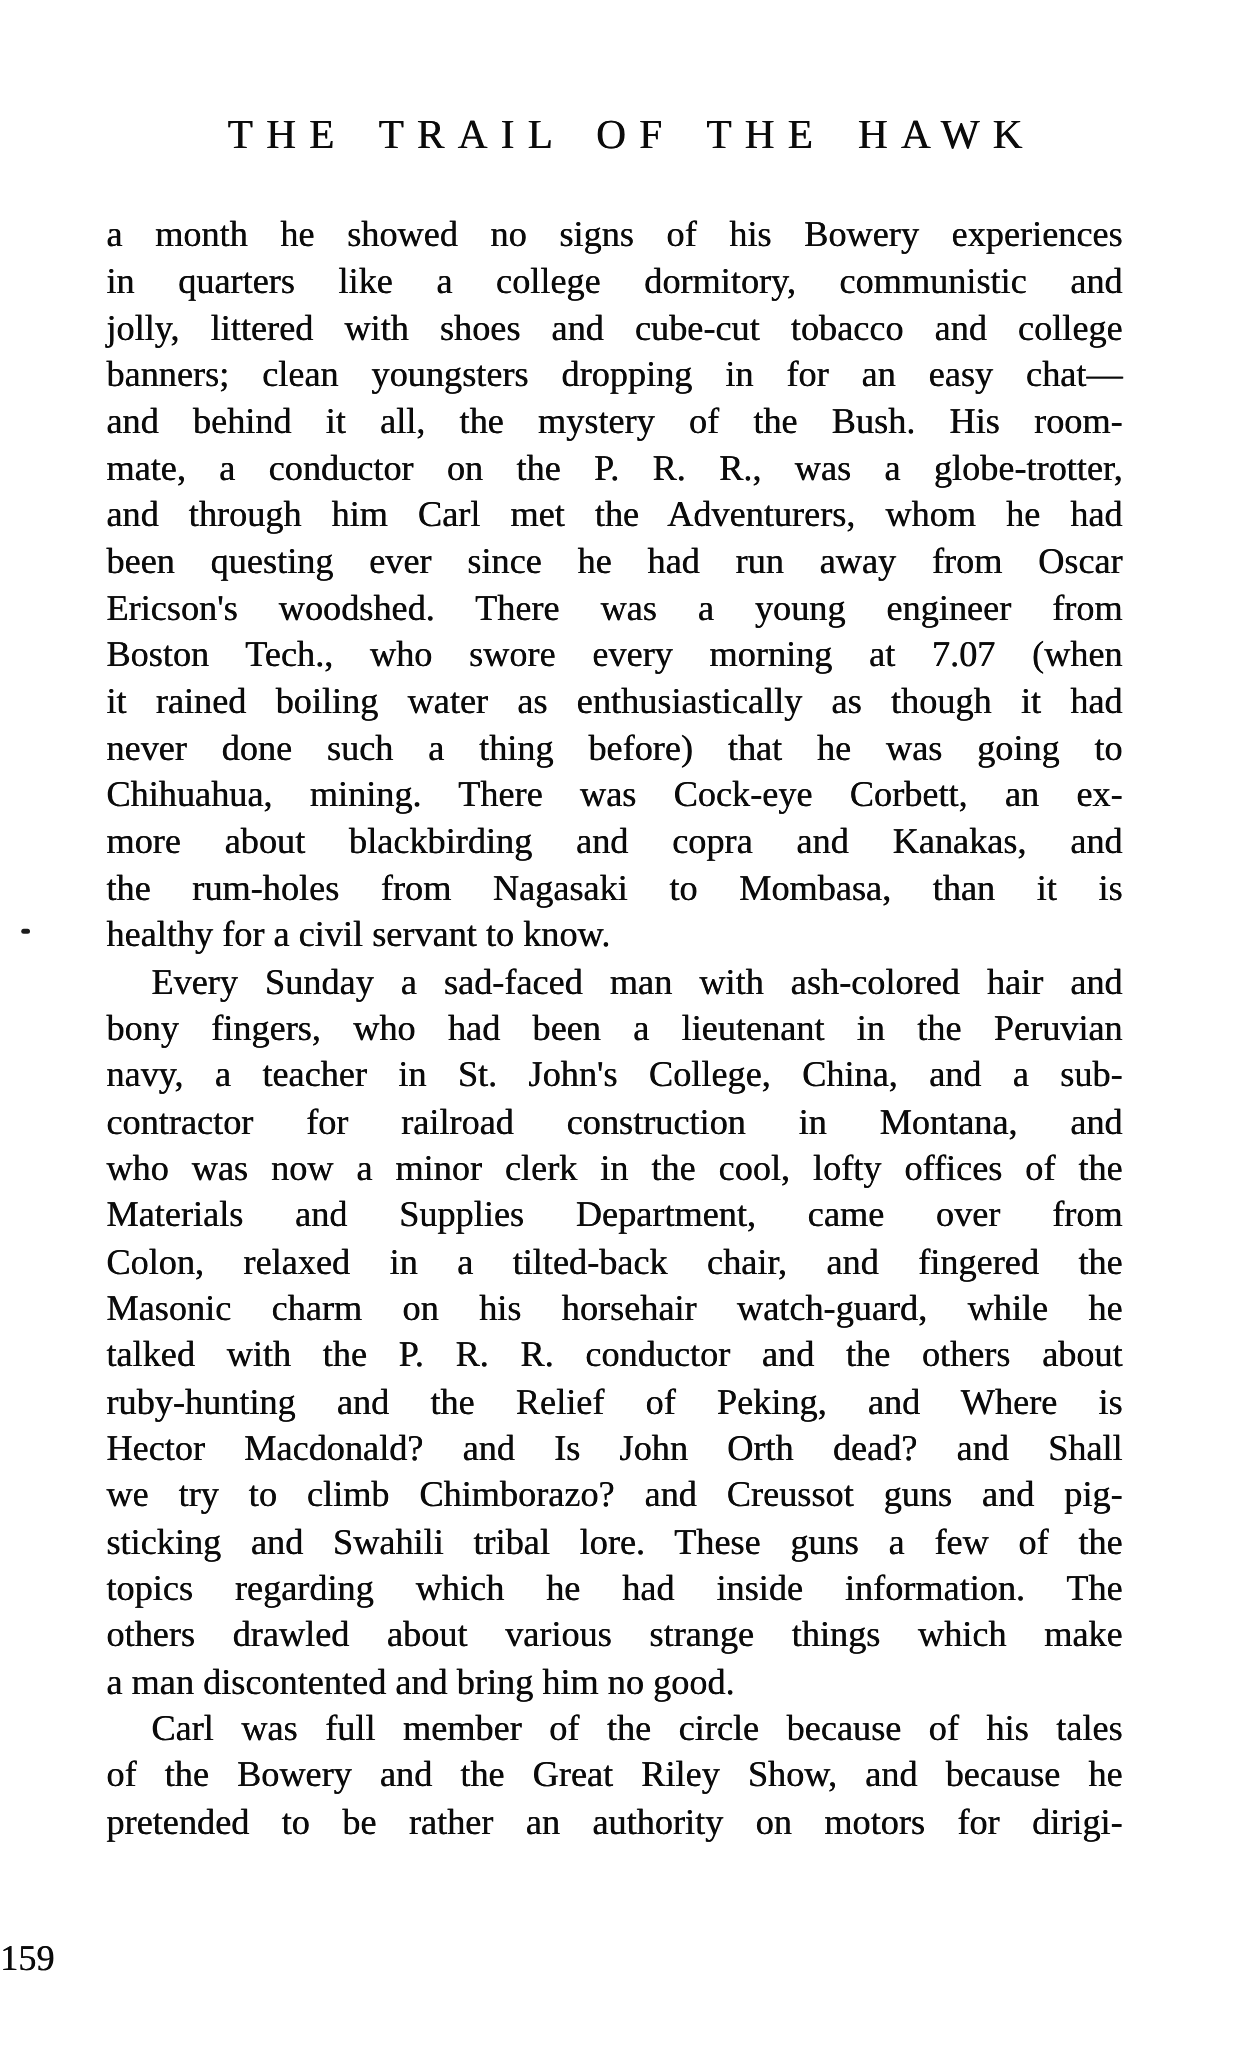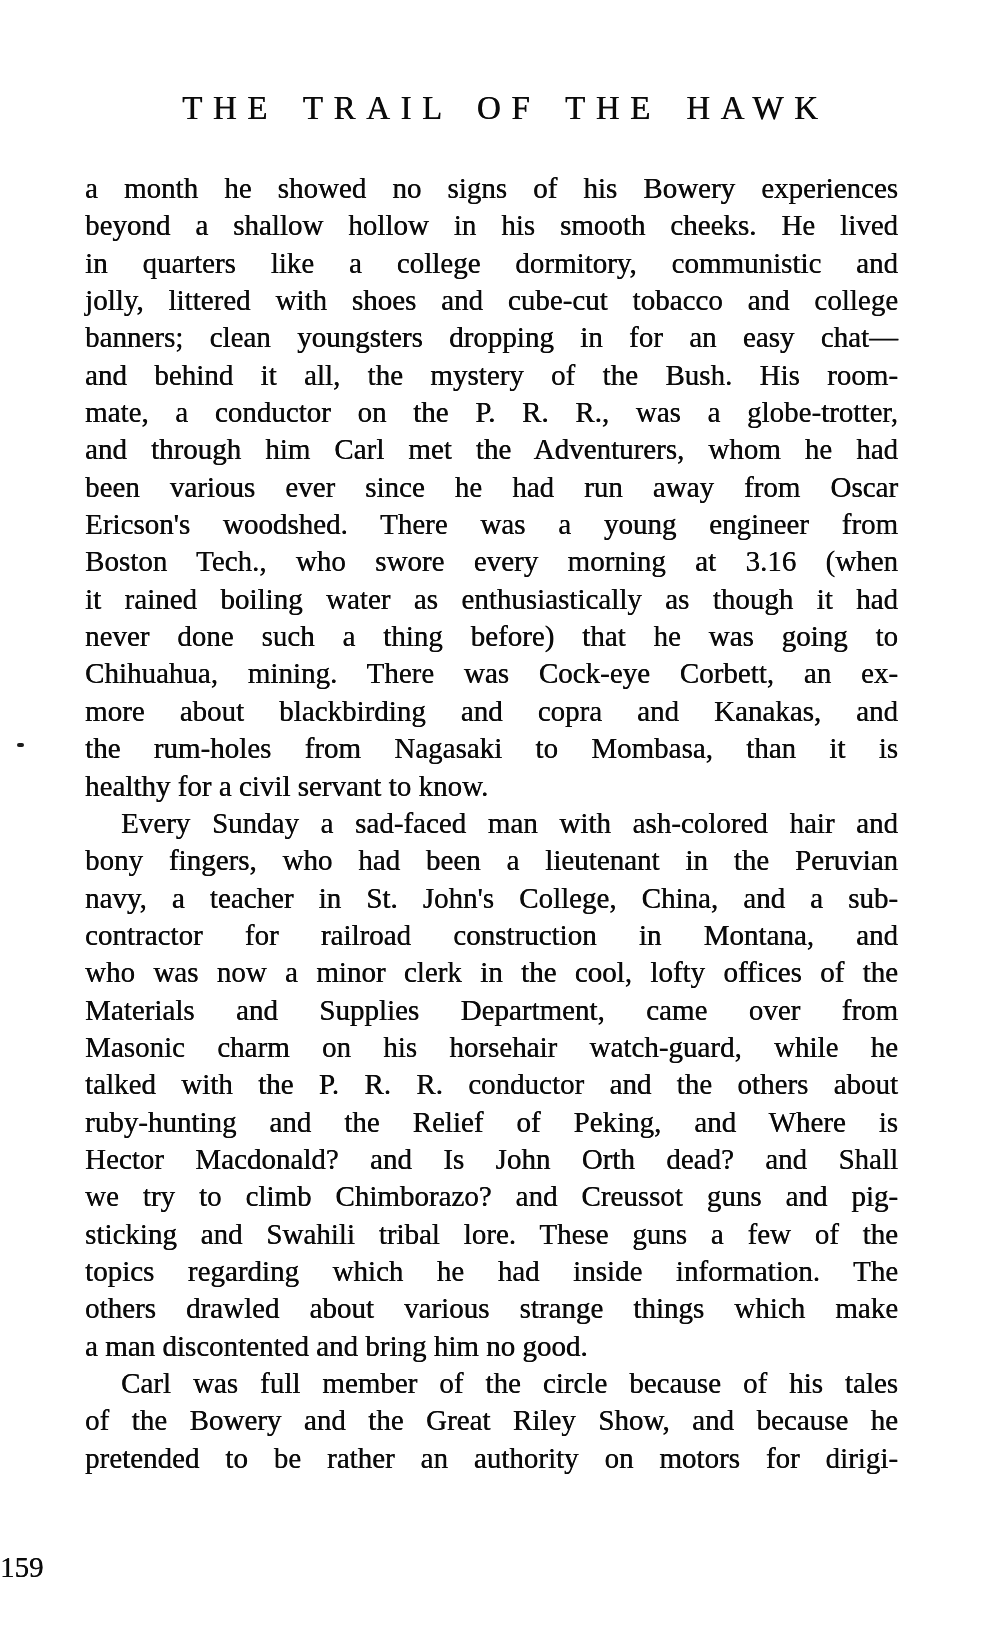--- a/index.html
+++ b/index.html
@@ -68,42 +68,42 @@
   }
 </style>
 </head>
 <body>
 
 <div class="page">
   <h1 class="running-head">THE TRAIL OF THE HAWK</h1>
 
   <div class="body-text">
       <div class="line">a month he showed no signs of his Bowery experiences</div>
-      <div class="line">beyond a shallow hollow in his smooth cheeks.  He lived</div>
       <div class="line">in quarters like a college dormitory, communistic and</div>
       <div class="line">jolly, littered with shoes and cube-cut tobacco and college</div>
       <div class="line">banners;  clean youngsters dropping in for an easy chat—</div>
       <div class="line">and behind it all, the mystery of the Bush.  His room-</div>
       <div class="line">mate, a conductor on the P. R. R., was a globe-trotter,</div>
       <div class="line">and through him Carl met the Adventurers, whom he had</div>
-      <div class="line">been various ever since he had run away from Oscar</div>
+      <div class="line">been questing ever since he had run away from Oscar</div>
       <div class="line">Ericson's woodshed.  There was a young engineer from</div>
-      <div class="line">Boston Tech., who swore every morning at 3.16 (when</div>
+      <div class="line">Boston Tech., who swore every morning at 7.07 (when</div>
       <div class="line">it rained boiling water as enthusiastically as though it had</div>
       <div class="line">never done such a thing before) that he was going to</div>
       <div class="line">Chihuahua, mining.  There was Cock-eye Corbett, an ex-</div>
       <div class="line">more about blackbirding and copra and Kanakas, and</div>
       <div class="line">the rum-holes from Nagasaki to Mombasa, than it is</div>
       <div class="line flush">healthy for a civil servant to know.</div>
       <div class="line indent">Every Sunday a sad-faced man with ash-colored hair and</div>
       <div class="line">bony fingers, who had been a lieutenant in the Peruvian</div>
       <div class="line">navy, a teacher in St. John's College, China, and a sub-</div>
       <div class="line">contractor for railroad construction in Montana, and</div>
       <div class="line">who was now a minor clerk in the cool, lofty offices of the</div>
       <div class="line">Materials and Supplies Department, came over from</div>
+      <div class="line">Colon, relaxed in a tilted-back chair, and fingered the</div>
       <div class="line">Masonic charm on his horsehair watch-guard, while he</div>
       <div class="line">talked with the P. R. R. conductor and the others about</div>
       <div class="line">ruby-hunting and the Relief of Peking, and Where is</div>
       <div class="line">Hector Macdonald? and Is John Orth dead? and Shall</div>
       <div class="line">we try to climb Chimborazo? and Creussot guns and pig-</div>
       <div class="line">sticking and Swahili tribal lore.  These guns a few of the</div>
       <div class="line">topics regarding which he had inside information.  The</div>
       <div class="line">others drawled about various strange things which make</div>
       <div class="line flush">a man discontented and bring him no good.</div>
       <div class="line indent">Carl was full member of the circle because of his tales</div>

